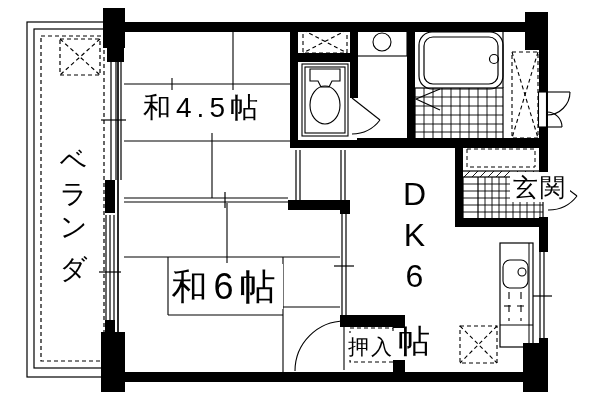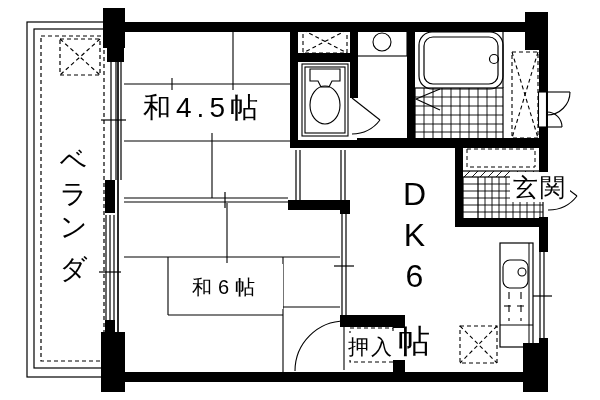--- a/index.html
+++ b/index.html
@@ -9,21 +9,21 @@
   }
   .plan svg{position:absolute;left:0;top:0;}
   .label{
     position:absolute;display:flex;align-items:center;justify-content:center;
     background:#fff;color:#000000;white-space:nowrap;line-height:1;z-index:5;
     font-weight:500;
   }
   .v{writing-mode:vertical-rl;text-orientation:upright;}
   .lbl-veranda {left:54px;top:131px;width:38px;height:136px;font-size:27px;letter-spacing:4px;}
   .lbl-w45    {left:126px;top:91px;width:154px;height:33px;font-size:28px;letter-spacing:5px;}
-  .lbl-w6     {left:170px;top:264px;width:113px;height:45px;font-size:20px;letter-spacing:6px;}
+  .lbl-w6     {left:170px;top:264px;width:113px;height:45px;font-size:36px;letter-spacing:6px;}
   .lbl-dk     {left:393px;top:165px;width:43px;height:150px;font-size:32px;letter-spacing:5px;}
   .lbl-genkan {left:482px;top:172px;width:60px;height:30px;font-size:25px;letter-spacing:2px;margin-left:28px;}
   .lbl-oshiire{left:345px;top:333px;width:52px;height:27px;font-size:21px;letter-spacing:2px;text-align:right;}
 </style>
 </head>
 <body>
 
 <div class="plan">
 
   <svg width="600" height="400" viewBox="0 0 600 400">

